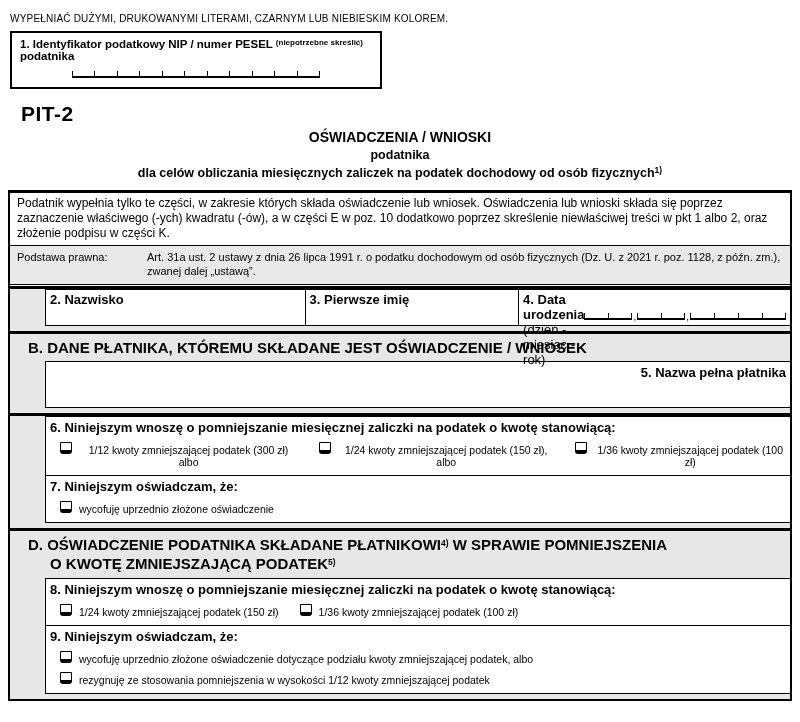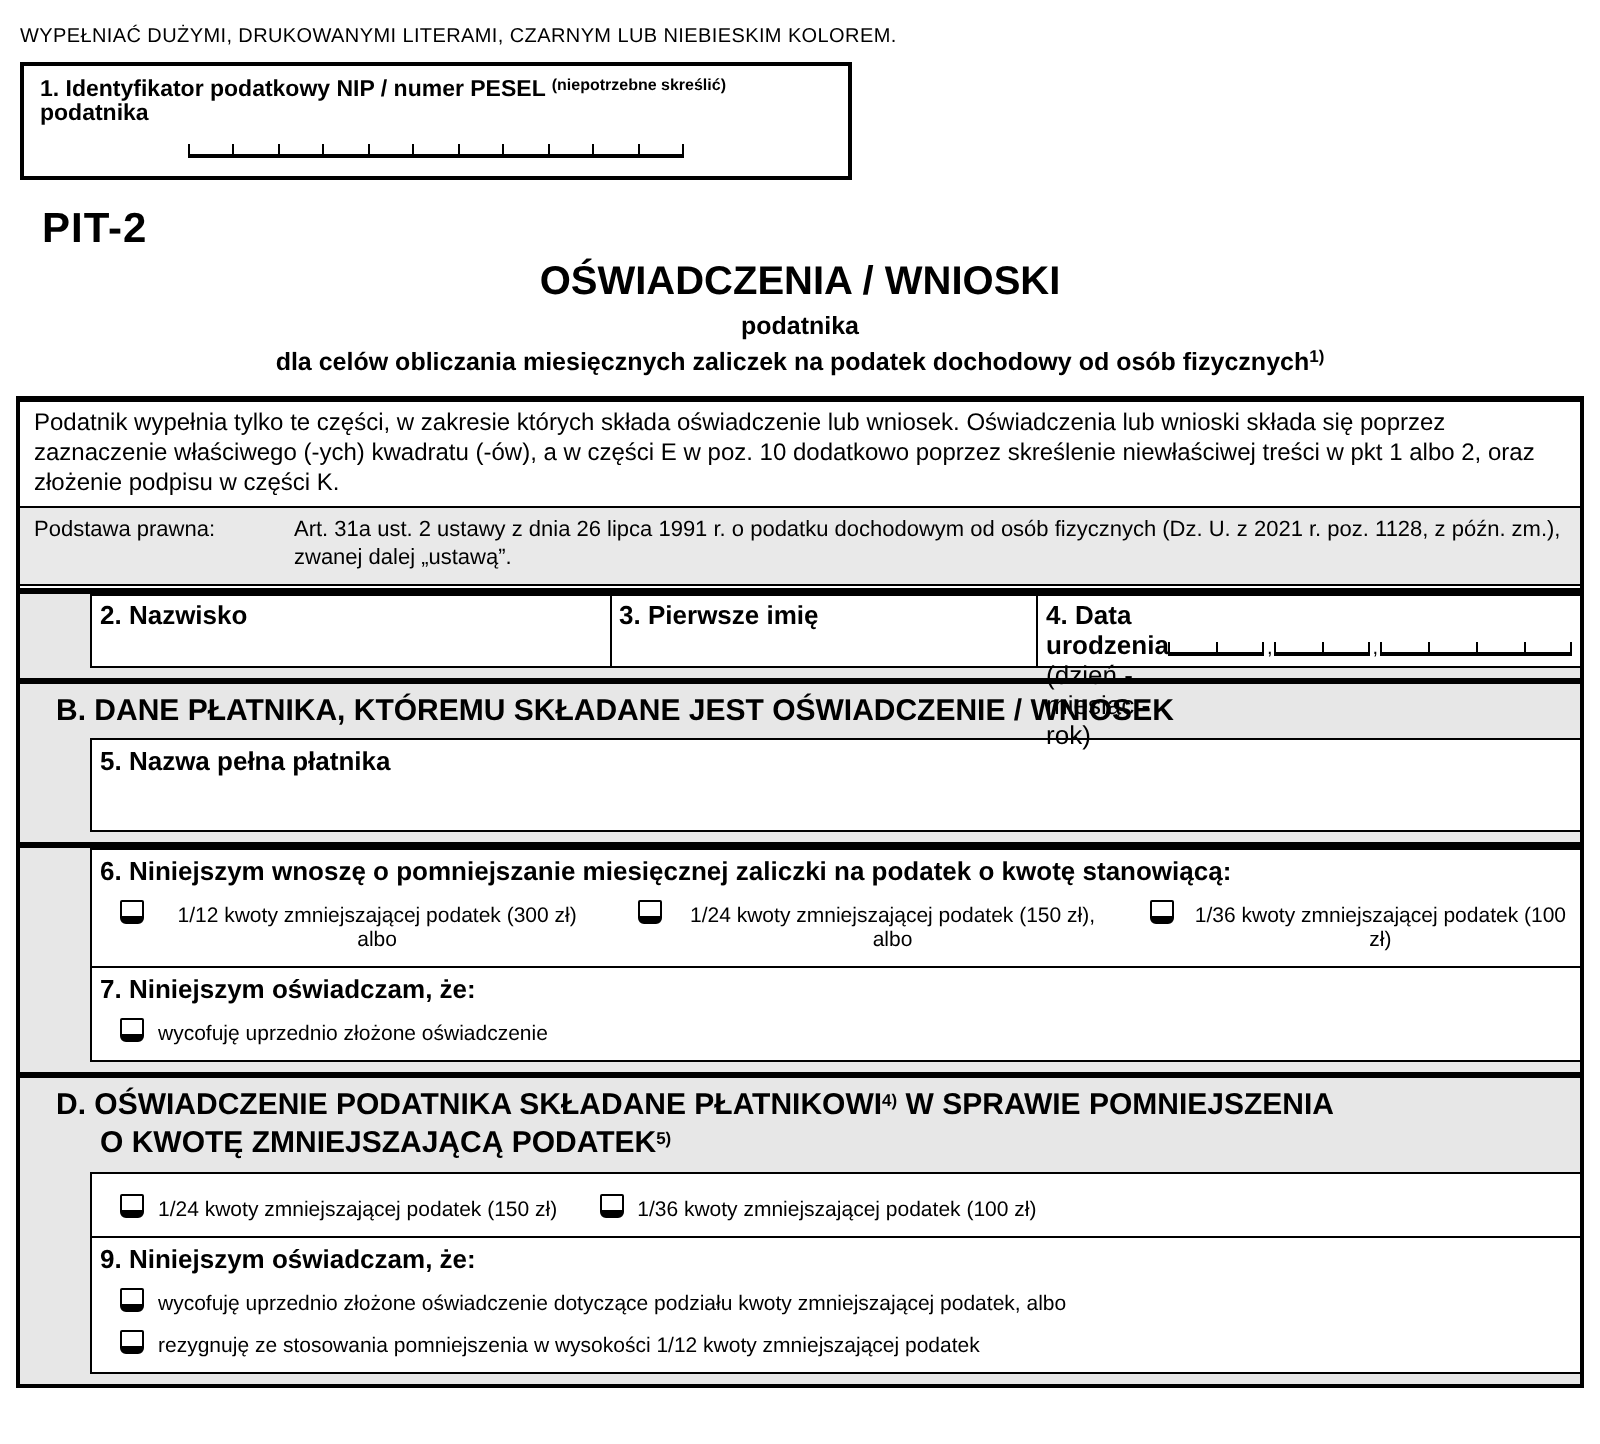--- a/index.html
+++ b/index.html
@@ -1,31 +1,31 @@
 <!DOCTYPE html>
 <html lang="pl"><head>
 <meta charset="utf-8">
 <style>
   * { box-sizing: border-box; margin: 0; padding: 0; }
   html, body { width: 800px; height: 722px; overflow: hidden; background: #fff;
     font-family: "Liberation Sans", sans-serif; color: #000; }
 
   .top-note { margin: 13px 0 0 10px; font-size: 10px; letter-spacing: .2px; }
 
-  .box1 { margin: 7px 0 0 10px; width: 416px; border: 2px solid #000; padding: 5px 8px 9px 8px; }
+  .box1 { margin: 7px 0 0 10px; width: 372px; border: 2px solid #000; padding: 5px 8px 9px 8px; }
   .box1-label { font-size: 11.5px; font-weight: bold; }
   .box1-label .small-note { font-size: 8px; vertical-align: 3px; }
   .comb { display: flex; width: 248px; margin: 9px auto 0 auto; }
   .comb .cell { flex: 1; height: 7px; border-left: 1px solid #000; border-bottom: 2px solid #000; }
   .comb .cell:last-child { border-right: 1px solid #000; }
 
   .pit2 { margin: 13px 0 0 21px; font-size: 21px; font-weight: bold; letter-spacing: .5px; }
 
   .titles { text-align: center; }
-  .t1 { font-size: 20px; font-weight: bold; margin-top: 3px; }
+  .t1 { font-size: 14px; font-weight: bold; margin-top: 3px; }
   .t2 { font-size: 12.5px; font-weight: bold; margin-top: 3px; }
   .t3 { font-size: 12.5px; font-weight: bold; margin-top: 3px; }
   sup.fn { font-size: 8.5px; vertical-align: 4px; font-weight: bold; }
 
   .main { margin: 10px 8px 0 8px; border: 2px solid #000; border-top-width: 3px; background: #fff; }
 
   .intro { padding: 3px 7px 4px 7px; font-size: 12px; line-height: 1.25; border-bottom: 1px solid #000; }
 
   .legal { display: flex; background: #e9e9e9; padding: 4px 7px 5px 7px; font-size: 11px;
     line-height: 1.3; border-bottom: 1px solid #000; }
@@ -50,21 +50,21 @@
     padding-bottom: 5px; }
   .flabel { font-size: 13px; font-weight: bold; }
   .flabel .hint { font-weight: normal; }
 
   .datecomb { display: flex; align-items: flex-end; gap: 1px; }
   .dc-group { display: flex; }
   .dc-group .cell { width: 24px; height: 7px; border-left: 1px solid #000; border-bottom: 2px solid #000; }
   .dc-group .cell:last-child { border-right: 1px solid #000; }
   .dc-sep { font-size: 10px; line-height: 6px; }
 
-  .f5 { height: 47px; padding: 3px 4px; }
+  .f5 { height: 47px; padding: 3px 4px; text-align: right; }
 
   .cbfield { padding: 3px 4px 7px 4px; }
   .cb-row { display: flex; align-items: flex-start; margin-top: 6px; padding-left: 10px; gap: 21px; }
   .cb-item { display: flex; align-items: flex-start; }
   .checkbox { width: 12px; height: 12px; flex: none; margin-right: 7px; background: #fff;
     border: 1.5px solid #000; border-bottom: 4px solid #000; border-radius: 1px 1px 3px 3px;
     transform: translateY(1px); }
   .cb-label { font-size: 10.5px; white-space: pre-wrap; padding-top: 3px; text-align: center; }
 </style>
 </head>
@@ -178,20 +178,21 @@
     </div>
   </div>
 
   <div class="section">
     <div class="sec-title">
       <div class="l1"><span>D. OŚWIADCZENIE PODATNIKA SKŁADANE PŁATNIKOWI</span><sup class="fn">4)</sup><span> W SPRAWIE POMNIEJSZENIA</span></div>
       <div class="l2"><span>O KWOTĘ ZMNIEJSZAJĄCĄ PODATEK</span><sup class="fn">5)</sup></div>
     </div>
     <div class="rows">
       <div class="fieldbox cbfield">
+        <div class="flabel">8. Niniejszym wnoszę o pomniejszanie miesięcznej zaliczki na podatek o kwotę stanowiącą:</div>
         <div class="cb-row">
           <div class="cb-item">
             <span class="checkbox"></span>
             <span class="cb-label">1/24 kwoty zmniejszającej podatek (150 zł)</span>
           </div>
           <div class="cb-item">
             <span class="checkbox"></span>
             <span class="cb-label">1/36 kwoty zmniejszającej podatek (100 zł)</span>
           </div>
         </div>

